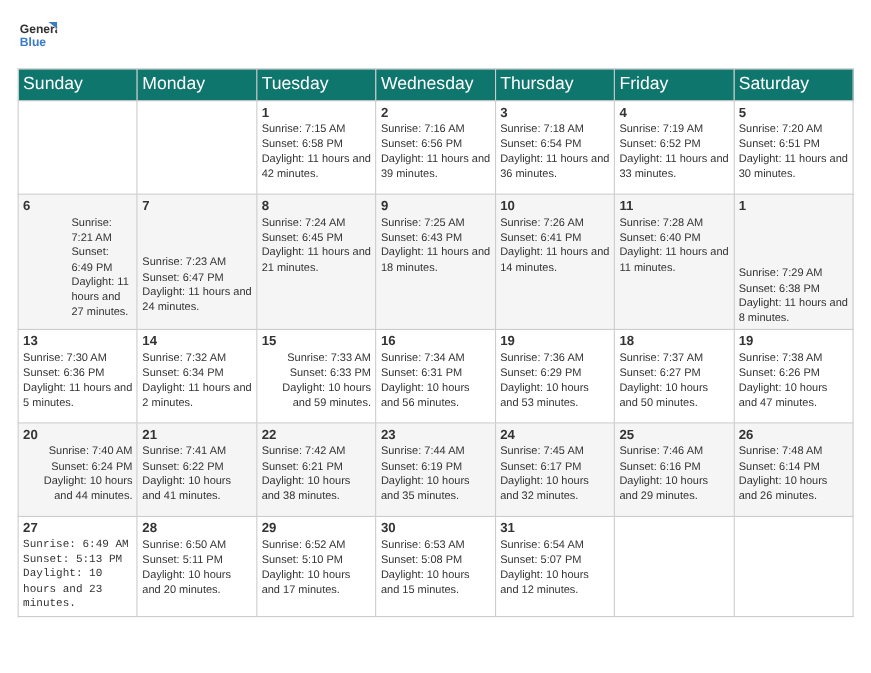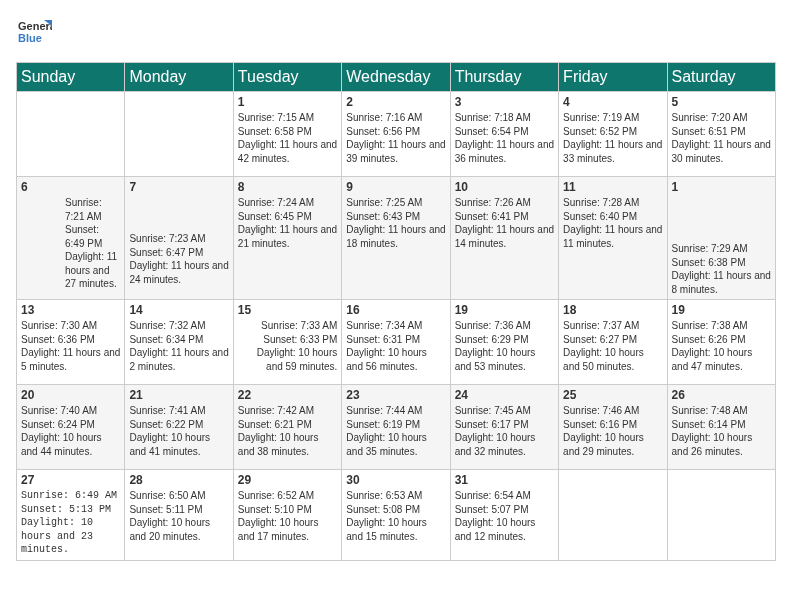--- a/index.html
+++ b/index.html
@@ -243,21 +243,21 @@
         <td>
           <span class="day-num">19</span>
           <div class="day-detail" style="white-space: pre-line;">Sunrise: 7:38 AM
 Sunset: 6:26 PM
 Daylight: 10 hours and 47 minutes.</div>
         </td>
       </tr>
       <tr>
         <td>
           <span class="day-num">20</span>
-          <div class="day-detail" style="white-space: pre-line;">Sunrise: 7:40 AM
+          <div class="day-detail" style="white-space: pre-line; text-align: right;">Sunrise: 7:40 AM
 Sunset: 6:24 PM
 Daylight: 10 hours and 44 minutes.</div>
         </td>
         <td>
           <span class="day-num">21</span>
           <div class="day-detail" style="white-space: pre-line;">Sunrise: 7:41 AM
 Sunset: 6:22 PM
 Daylight: 10 hours and 41 minutes.</div>
         </td>
         <td>

